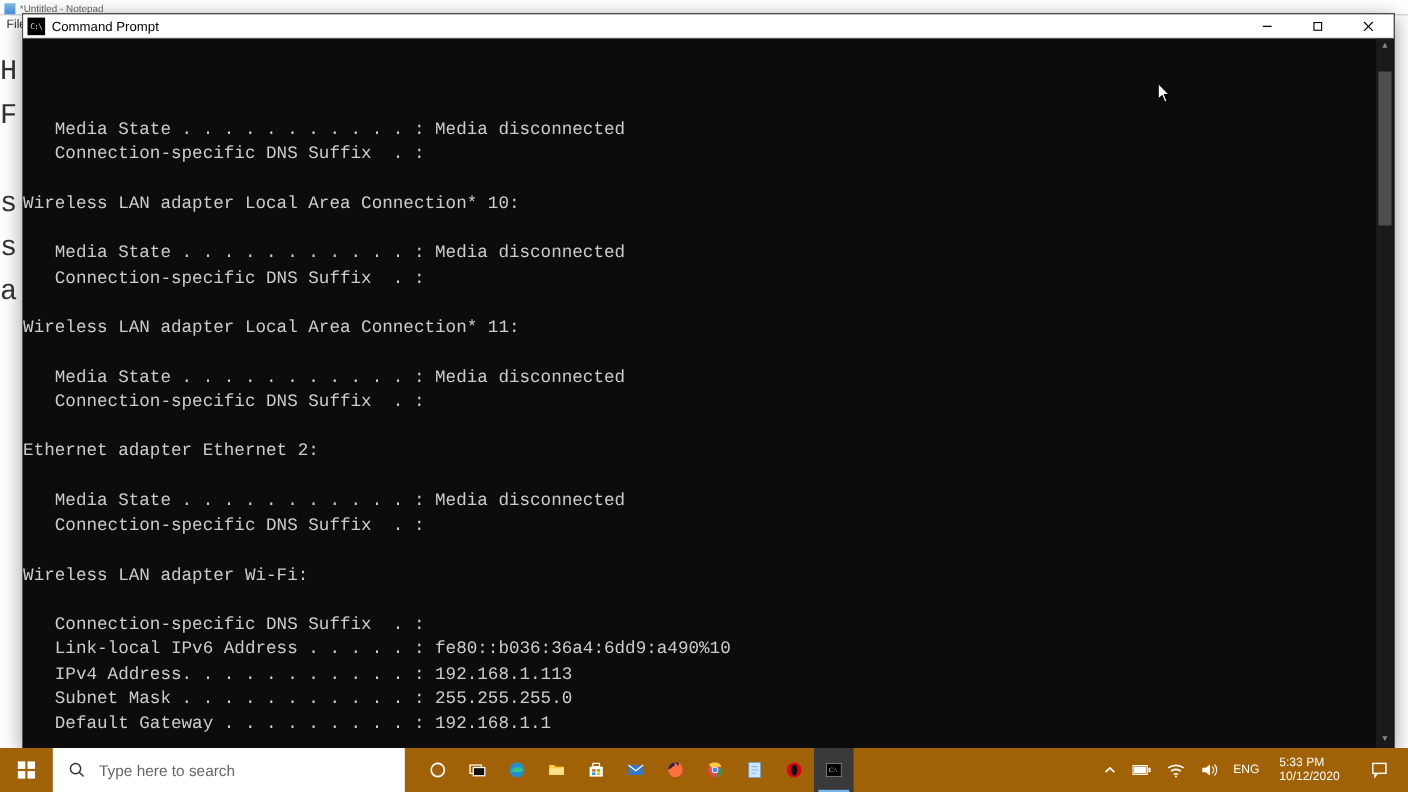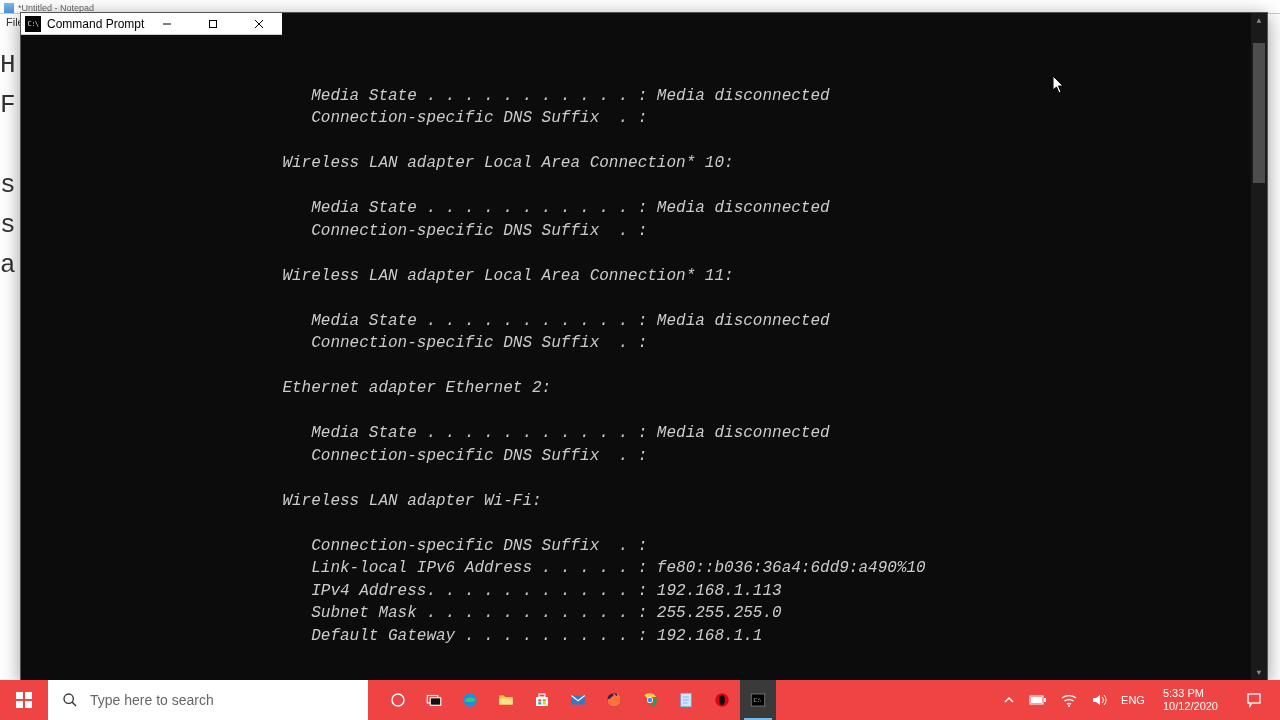--- a/index.html
+++ b/index.html
@@ -15,21 +15,21 @@
   .notepad-title {
     position:absolute; top:0; left:0; right:0; height:14px; background:#fff; border-bottom:1px solid #ccc;
     display:flex; align-items:flex-end; font-size:9px; padding-left:4px; color:#666;
   }
   .notepad-icon { width:10px; height:10px; background:linear-gradient(#7ab8e6,#4a90d9); margin-right:4px;}
   .notepad-menu { position:absolute; top:14px; left:0; font-size:11px; color:#333; padding:2px 6px;}
   
   .cmd-window {
     position:absolute; left:20px; top:12px; width:1248px; height:670px;
     background:#0c0c0c; border:1px solid #555; box-shadow:0 4px 18px rgba(0,0,0,.4);
-    display:flex; flex-direction:row;
+    display:flex; flex-direction:column;
   }
   .titlebar {
     height:22px; background:#ffffff; display:flex; align-items:center; font-size:12px;
     color:#000; border-bottom:1px solid #ccc; user-select:none;
   }
   .titlebar .icon {
     width:16px; height:16px; margin:0 6px 0 4px; background:#000; position:relative;
     display:flex; align-items:center; justify-content:center;
   }
   .titlebar .icon::after{
@@ -39,35 +39,35 @@
   .titlebar .btns { display:flex; height:100%; }
   .titlebar .btn {
     width:46px; height:100%; display:flex; align-items:center; justify-content:center;
     font-size:10px; color:#000;
   }
   .cmd-body {
     flex:1; background:#0c0c0c; color:#cccccc; font-family:Consolas,"Courier New",monospace;
     font-size:16px; line-height:22.5px; padding:4px 0 4px 0; white-space:pre; overflow:hidden;
     position:relative;
   }
-  .cmd-body .line { white-space:pre;font-style:italic; }
+  .cmd-body .line { white-space:pre; }
   .scrollbar {
     position:absolute; right:0; top:0; bottom:0; width:16px; background:#1a1a1a;
   }
   .scrollbar .thumb {
     position:absolute; left:2px; right:2px; top:30px; height:140px; background:#4d4d4d;
   }
   .scrollbar .arrow { position:absolute; left:0; right:0; height:16px; display:flex; align-items:center; justify-content:center; color:#888; font-size:8px;}
   .scrollbar .arrow.up{ top:0;} .scrollbar .arrow.down{ bottom:0;}
   .cursor-arrow {
     position:absolute; width:12px; height:18px; pointer-events:none;
   }
   
   .taskbar {
-    position:absolute; left:0; right:0; bottom:0; height:40px; background:#ef4444;
+    position:absolute; left:0; right:0; bottom:0; height:40px; background:#a16207;
     display:flex; align-items:center; color:#fff;
   }
   .start {
     width:48px; height:100%; display:flex; align-items:center; justify-content:center;
   }
   .start svg { width:16px; height:16px; }
   .search {
     height:100%; width:320px; background:#fff; display:flex; align-items:center; color:#666;
     padding-left:14px; font-size:14px; gap:12px;
   }

